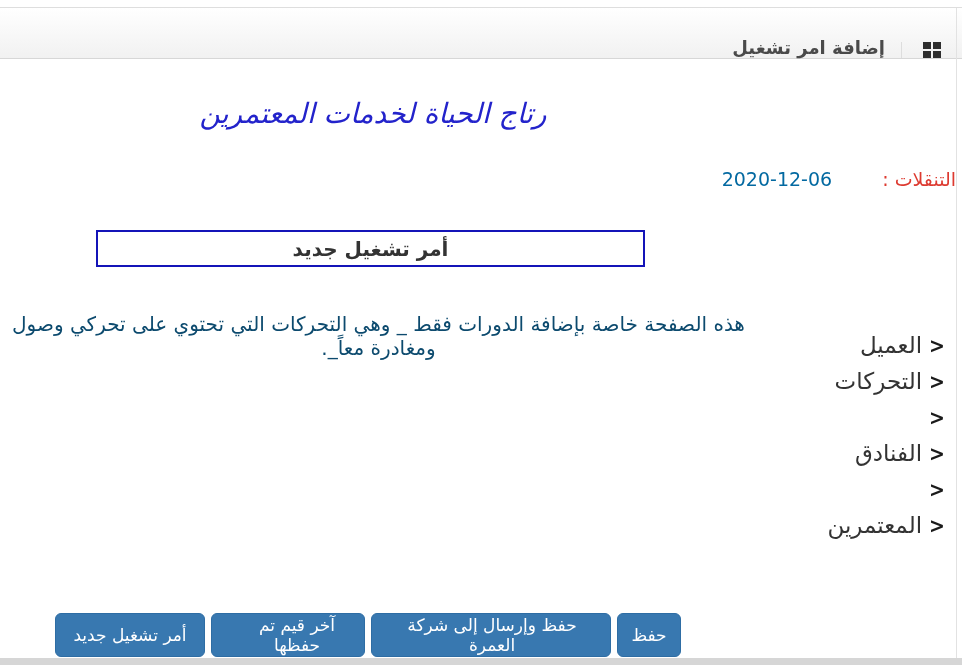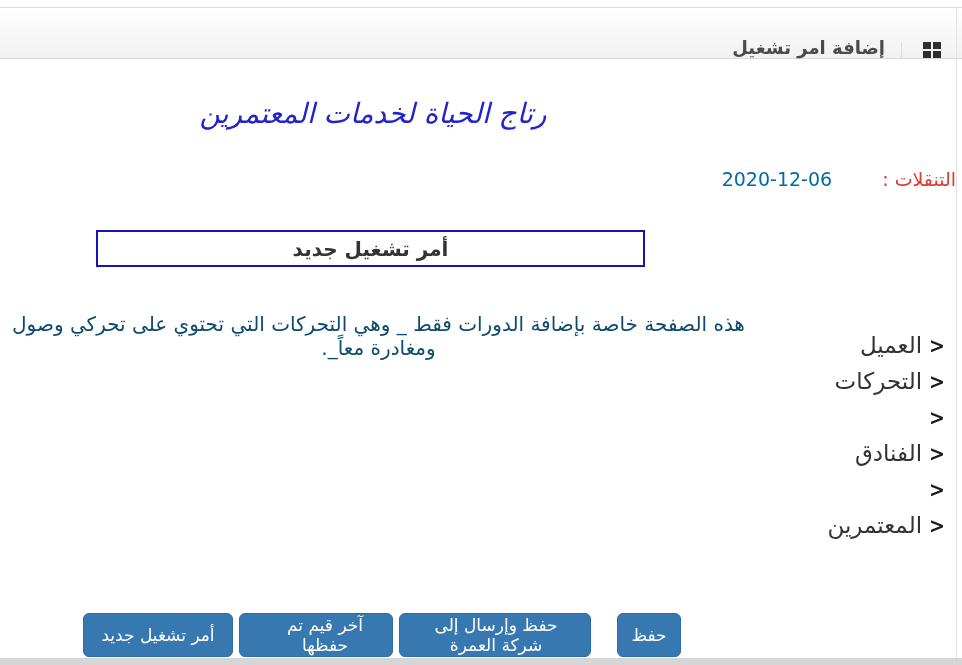--- a/index.html
+++ b/index.html
@@ -55,22 +55,22 @@
   .buttons-row{
     position:absolute;top:613px;right:281px;display:flex;gap:6px;
   }
   .btn{
     background:#3878b0;border:1px solid #2e6da4;border-radius:6px;
     color:#ffffff;font-size:17px;font-family:"DejaVu Sans",sans-serif;
     height:44px;box-sizing:border-box;text-align:center;
     display:flex;align-items:center;justify-content:center;cursor:pointer;
     padding:0 10px;
   }
-  .btn-save{width:64px;margin-left:20px;}
-  .btn-send{width:192px;padding-left:12px;}
+  .btn-save{width:64px;}
+  .btn-send{width:240px;padding-left:12px;}
   .btn-last{width:154px;padding-left:28px;}
   .btn-new{width:150px;}
   .bottom-strip{
     position:absolute;top:658px;left:0;right:0;height:7px;background:#d6d6d6;
   }
   .right-line{
     position:absolute;top:8px;bottom:7px;right:5px;width:1px;background:#e2e2e2;
   }
 </style>
 </head>

